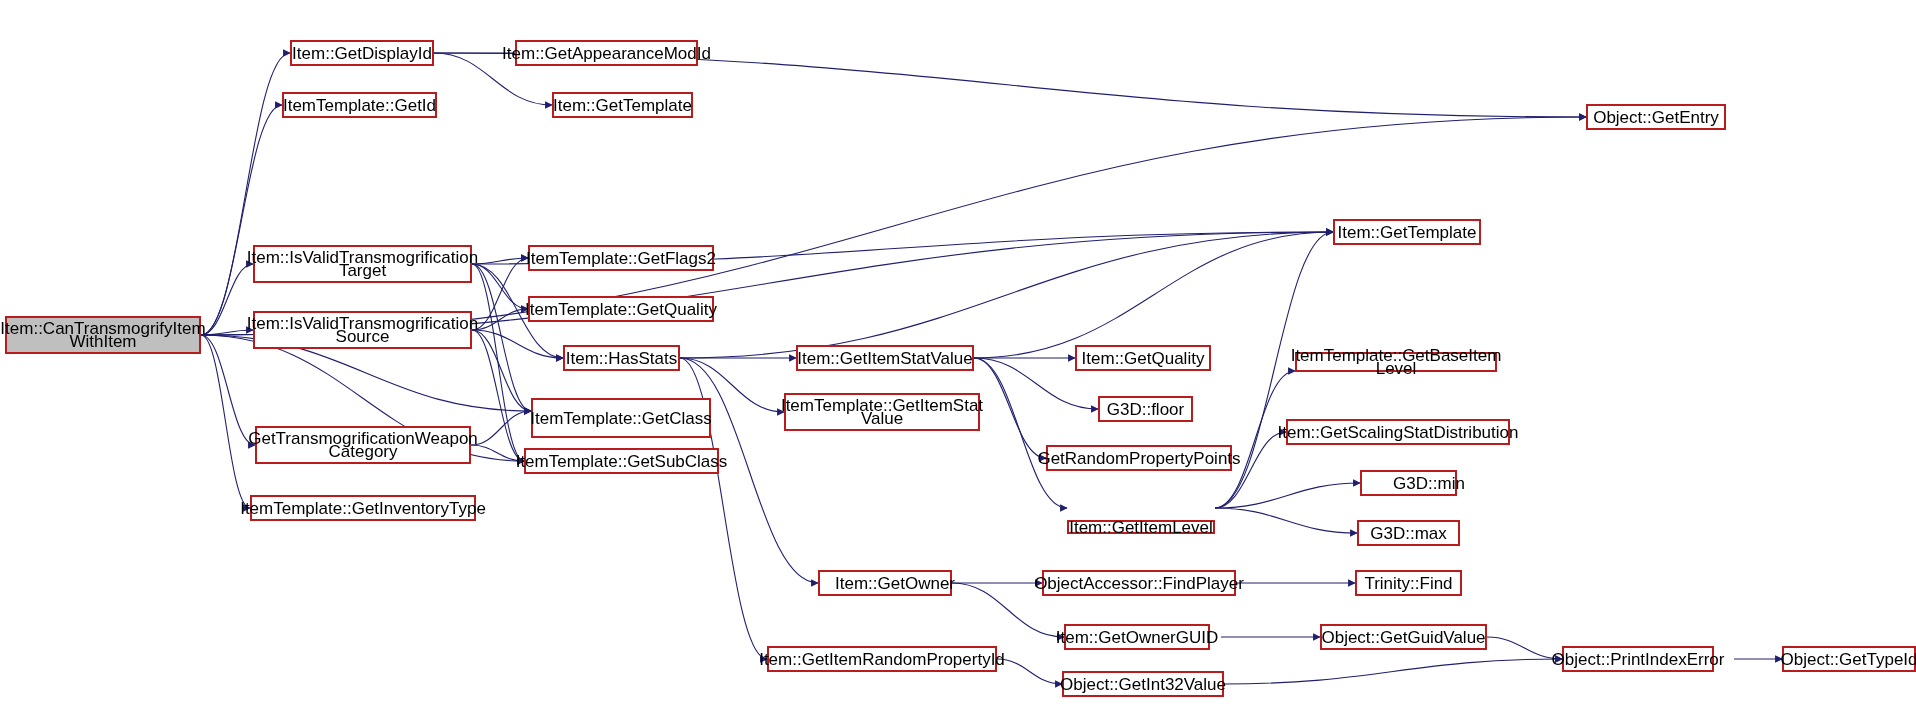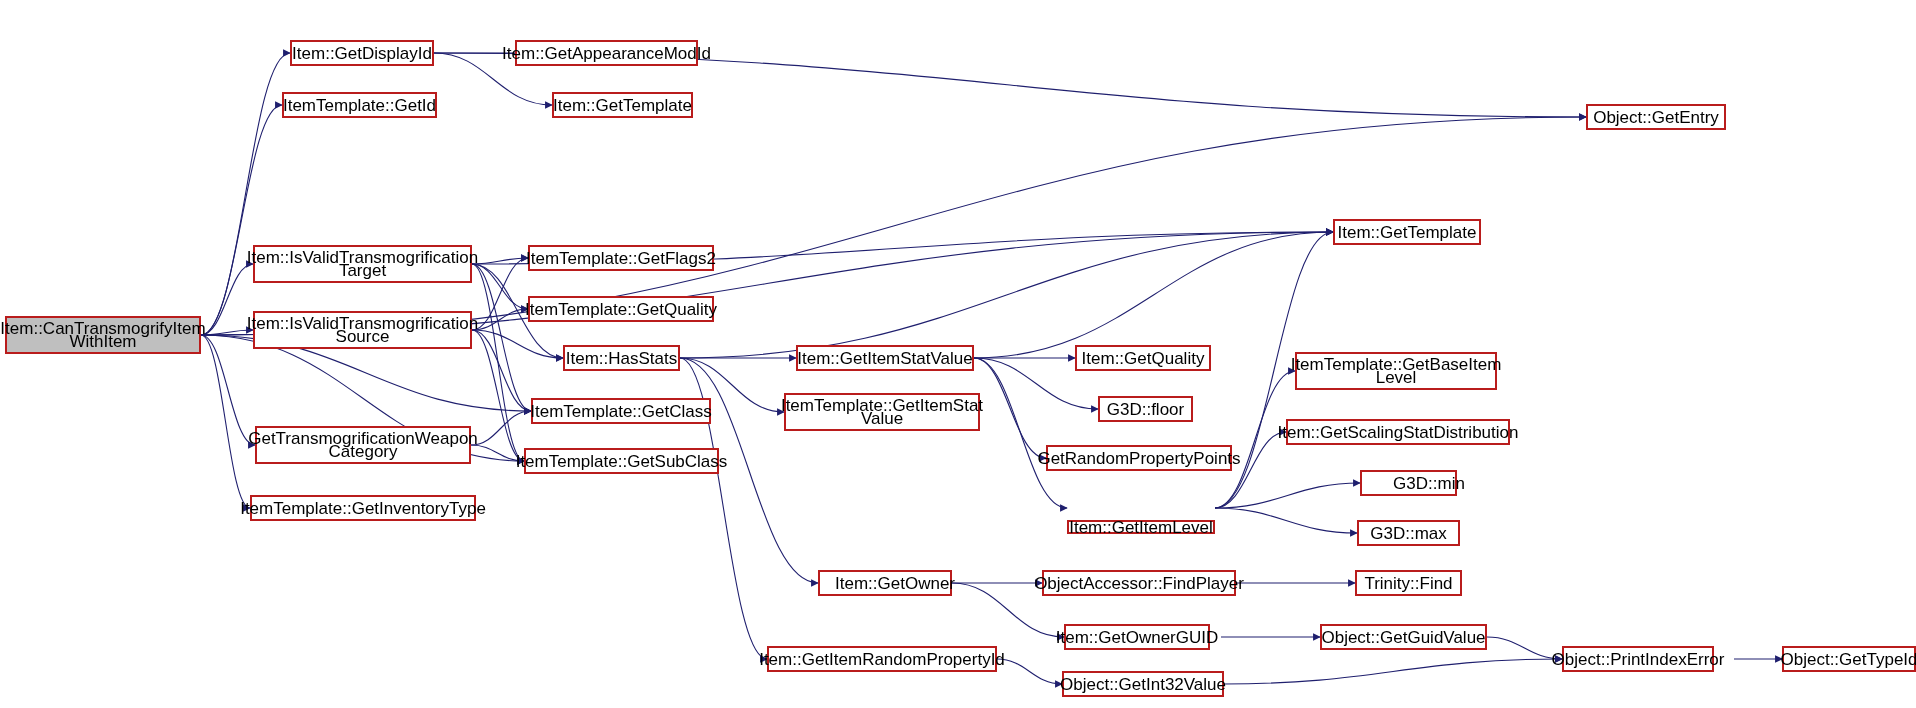--- a/index.html
+++ b/index.html
@@ -110,33 +110,33 @@
       <div class="node" style="left: 552px; top: 92px; width: 141px; height: 26px;">Item::GetTemplate</div>
       <div class="node" style="left: 1586px; top: 104px; width: 140px; height: 26px;">Object::GetEntry</div>
       <div class="node" style="left: 1333px; top: 219px; width: 148px; height: 26px;">Item::GetTemplate</div>
       <div class="node" style="left: 253px; top: 245px; width: 219px; height: 38px;">Item::IsValidTransmogrification
 Target</div>
       <div class="node" style="left: 253px; top: 311px; width: 219px; height: 38px;">Item::IsValidTransmogrification
 Source</div>
       <div class="node" style="left: 528px; top: 245px; width: 186px; height: 26px;">ItemTemplate::GetFlags2</div>
       <div class="node" style="left: 528px; top: 296px; width: 186px; height: 26px;">ItemTemplate::GetQuality</div>
       <div class="node" style="left: 563px; top: 345px; width: 117px; height: 26px;">Item::HasStats</div>
-      <div class="node" style="left: 531px; top: 398px; width: 180px; height: 26px;">ItemTemplate::GetClass</div>
+      <div class="node" style="left: 531px; top: 398px; width: 180px; height: 40px;">ItemTemplate::GetClass</div>
       <div class="node" style="left: 255px; top: 426px; width: 216px; height: 38px;">GetTransmogrificationWeapon
 Category</div>
       <div class="node" style="left: 524px; top: 448px; width: 195px; height: 26px;">ItemTemplate::GetSubClass</div>
       <div class="node" style="left: 250px; top: 495px; width: 226px; height: 26px;">ItemTemplate::GetInventoryType</div>
       <div class="node" style="left: 796px; top: 345px; width: 178px; height: 26px;">Item::GetItemStatValue</div>
       <div class="node" style="left: 784px; top: 393px; width: 196px; height: 38px;">ItemTemplate::GetItemStat
 Value</div>
       <div class="node" style="left: 1075px; top: 345px; width: 136px; height: 26px;">Item::GetQuality</div>
       <div class="node" style="left: 1098px; top: 396px; width: 95px; height: 26px;">G3D::floor</div>
       <div class="node" style="left: 1046px; top: 445px; width: 186px; height: 26px;">GetRandomPropertyPoints</div>
       <div class="node" style="left: 1067px; top: 520px; width: 148px; height: 14px;">Item::GetItemLevel</div>
-      <div class="node" style="left: 1295px; top: 352px; width: 202px; height: 38px;">ItemTemplate::GetBaseItem
+      <div class="node" style="left: 1295px; top: 352px; width: 202px; height: 20px;">ItemTemplate::GetBaseItem
 Level</div>
       <div class="node" style="left: 1286px; top: 419px; width: 224px; height: 26px;">Item::GetScalingStatDistribution</div>
       <div class="node" style="left: 1360px; top: 470px; width: 97px; height: 26px; padding-left: 44px;">G3D::min</div>
       <div class="node" style="left: 1357px; top: 520px; width: 103px; height: 26px;">G3D::max</div>
       <div class="node" style="left: 818px; top: 570px; width: 134px; height: 26px; padding-left: 23px;">Item::GetOwner</div>
       <div class="node" style="left: 1042px; top: 570px; width: 194px; height: 26px;">ObjectAccessor::FindPlayer</div>
       <div class="node" style="left: 1355px; top: 570px; width: 107px; height: 26px;">Trinity::Find</div>
       <div class="node" style="left: 1064px; top: 624px; width: 146px; height: 26px;">Item::GetOwnerGUID</div>
       <div class="node" style="left: 1320px; top: 624px; width: 167px; height: 26px;">Object::GetGuidValue</div>
       <div class="node" style="left: 767px; top: 646px; width: 230px; height: 26px;">Item::GetItemRandomPropertyId</div>

